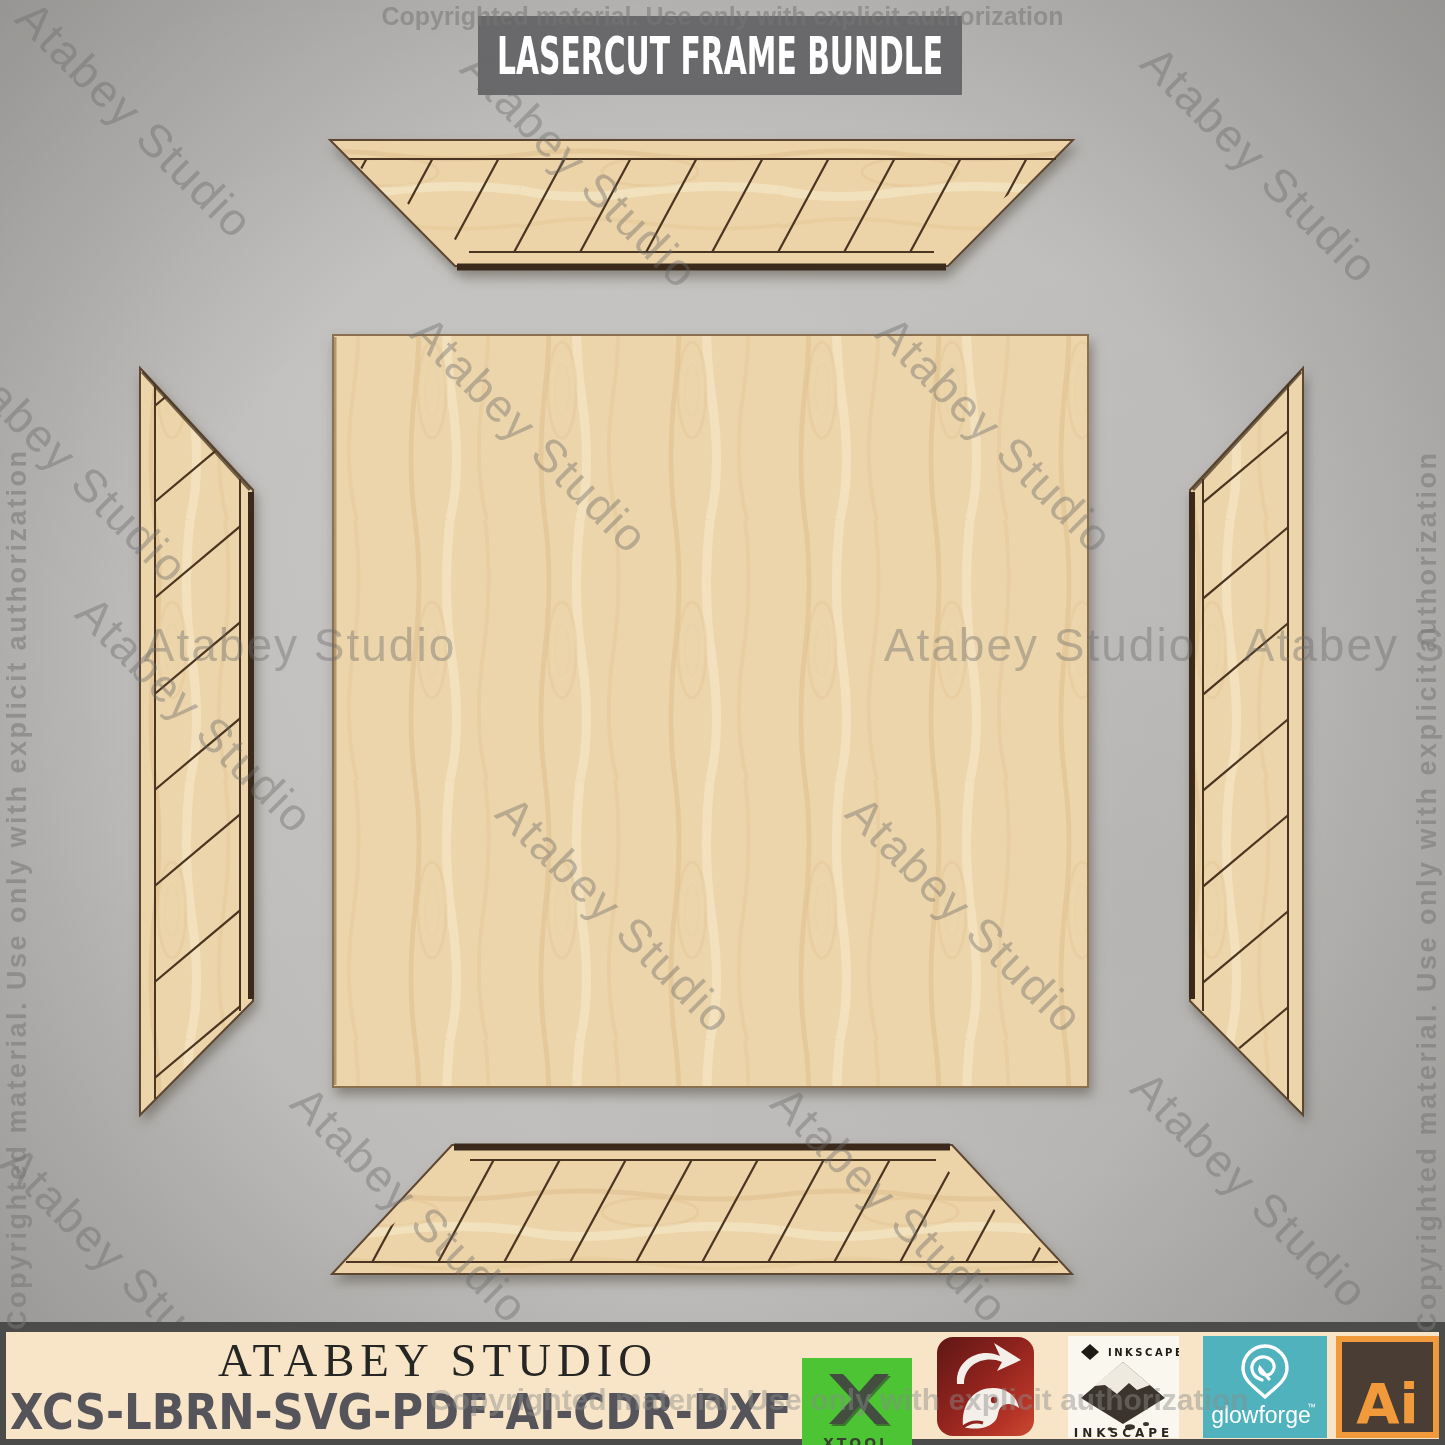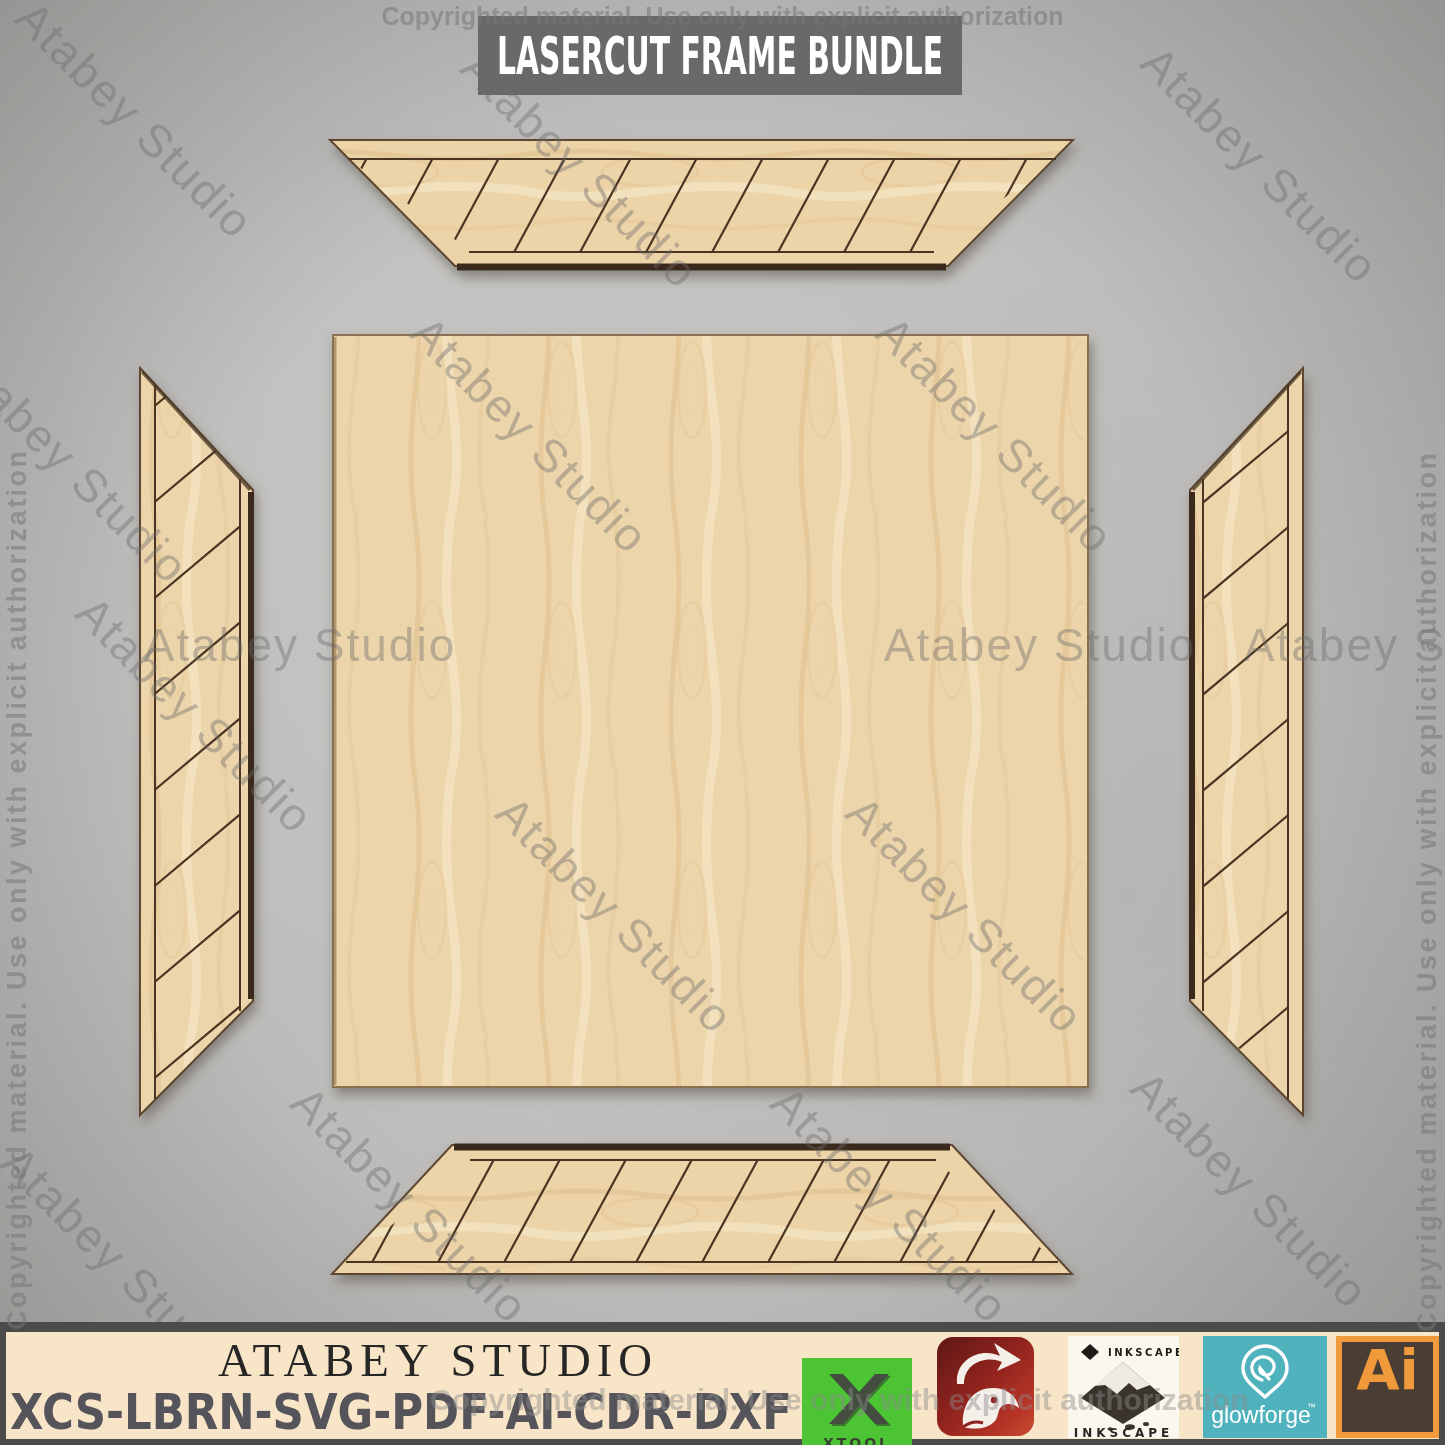--- a/index.html
+++ b/index.html
@@ -42,21 +42,21 @@
   .formats-svg{position:absolute;left:0;bottom:0;}
   .formats-text{fill:#55545a;font-family:"DejaVu Sans",sans-serif;font-weight:bold;font-size:49px;}
   .logo{position:absolute;top:4px;height:102px;overflow:hidden;}
   .logo svg{display:block;width:100%;height:100%;}
   .logo-xtool{left:796px;width:110px;background:#4cc434;margin-top:22px;}
   .logo-lightburn{left:931px;width:97px;height:99px;top:5px;border-radius:16px;
     background:linear-gradient(135deg,#5f1716 0%,#8f231d 45%,#b73527 80%,#c84b31 100%);}
   .logo-inkscape{left:1062px;width:111px;background:#faf7ee;}
   .logo-glowforge{left:1197px;width:124px;background:#4fb2bc;}
   .logo-ai{left:1330px;width:103px;background:#4a3d33;box-sizing:border-box;border:6px solid #f09a3b;
-    display:flex;align-items:flex-start;justify-content:center;}
+    display:flex;align-items:flex-end;justify-content:center;}
   .ai-mark{color:#f09a3b;font-family:"DejaVu Sans",sans-serif;font-weight:bold;font-size:56px;line-height:1;}
 </style>
 </head>
 <body>
 
 <div class="stage">
 
   <svg class="scene" width="1445" height="1445" viewBox="0 0 1445 1445">
     <defs>
       <pattern id="wg" patternUnits="userSpaceOnUse" width="130" height="260">

